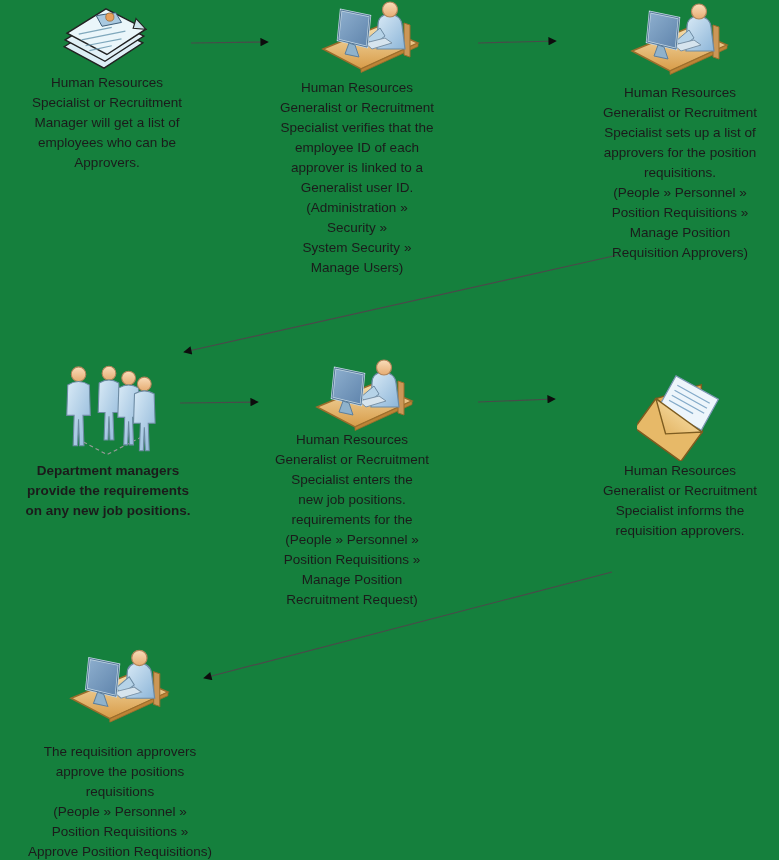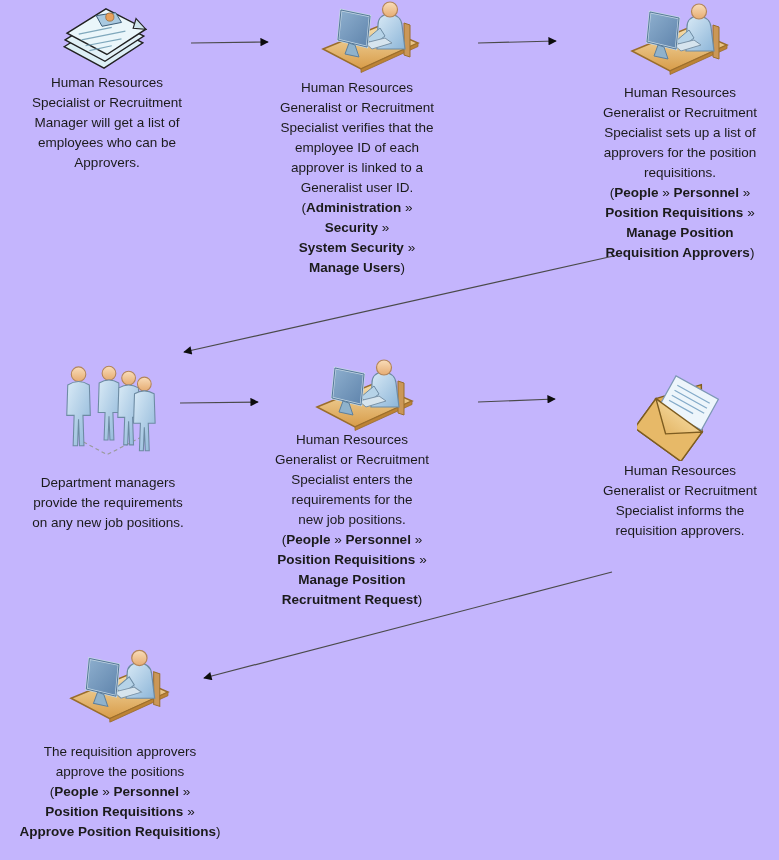--- a/index.html
+++ b/index.html
@@ -1,28 +1,28 @@
 <!DOCTYPE html>
 <html><head>
 <meta charset="utf-8">
 <style>
   html,body{margin:0;padding:0;background:#ffffff;}
   body{font-family:"Liberation Sans", sans-serif;}
-  .canvas{position:relative;width:779px;height:860px;background:#c4b5fd;overflow:hidden;}
+  .canvas{position:relative;width:779px;height:860px;background:#15803d;overflow:hidden;}
   .icon{position:absolute;}
   .cap{position:absolute;text-align:center;font-size:13.5px;line-height:20px;color:#1b1b1b;}
   .cap .line{white-space:nowrap;}
-  .cap .b{font-weight:bold;}
+  .cap .b{font-weight:normal;}
   .arrows{position:absolute;left:0;top:0;width:779px;height:860px;pointer-events:none;}
   .conn{stroke:#4a4a4a;stroke-width:1.2;}
   
   #cap-step-1{left:0px;   top:73px;  width:214px;}
   #cap-step-2{left:246px; top:78px;  width:222px;}
   #cap-step-3{left:569px; top:83px;  width:222px;}
-  #cap-step-4{left:0px;   top:473px; width:216px;}
+  #cap-step-4{left:0px;   top:461px; width:216px;font-weight:bold;}
   #cap-step-5{left:241px; top:430px; width:222px;}
   #cap-step-6{left:569px; top:461px; width:222px;}
   #cap-step-7{left:0px;   top:742px; width:240px;}
   
   #icon-step-1{left:55px;  top:2px;   width:98px;  height:70px;}
   #icon-step-2{left:320px; top:1px;   width:102px; height:72px;}
   #icon-step-3{left:629px; top:3px;   width:102px; height:72px;}
   #icon-step-4{left:54px;  top:361px; width:108px; height:97px;}
   #icon-step-5{left:314px; top:359px; width:102px; height:72px;}
   #icon-step-6{left:637px; top:366px; width:84px;  height:95px;}
@@ -180,34 +180,35 @@
     </div>
   <div class="cap" id="cap-step-4">
       <div class="line"><span>Department managers</span></div>
       <div class="line"><span>provide the requirements</span></div>
       <div class="line"><span>on any new job positions.</span></div>
     </div>
   <div class="cap" id="cap-step-5">
       <div class="line"><span>Human Resources</span></div>
       <div class="line"><span>Generalist or Recruitment</span></div>
       <div class="line"><span>Specialist enters the</span></div>
+      <div class="line"><span>new job positions.</span></div>
       <div class="line"><span>requirements for the</span></div>
-      <div class="line"><span>new job positions.</span></div>
       <div class="line"><span>(</span><span class="b">People</span><span> » </span><span class="b">Personnel</span><span> »</span></div>
       <div class="line"><span class="b">Position Requisitions</span><span> »</span></div>
       <div class="line"><span class="b">Manage Position</span></div>
       <div class="line"><span class="b">Recruitment Request</span><span>)</span></div>
     </div>
   <div class="cap" id="cap-step-6">
       <div class="line"><span>Human Resources</span></div>
       <div class="line"><span>Generalist or Recruitment</span></div>
       <div class="line"><span>Specialist informs the</span></div>
       <div class="line"><span>requisition approvers.</span></div>
     </div>
   <div class="cap" id="cap-step-7">
       <div class="line"><span>The requisition approvers</span></div>
       <div class="line"><span>approve the positions</span></div>
+      <div class="line"><span>requisitions</span></div>
       <div class="line"><span>(</span><span class="b">People</span><span> » </span><span class="b">Personnel</span><span> »</span></div>
       <div class="line"><span class="b">Position Requisitions</span><span> »</span></div>
       <div class="line"><span class="b">Approve Position Requisitions</span><span>)</span></div>
     </div>
 
 </div>
 
 </body></html>

